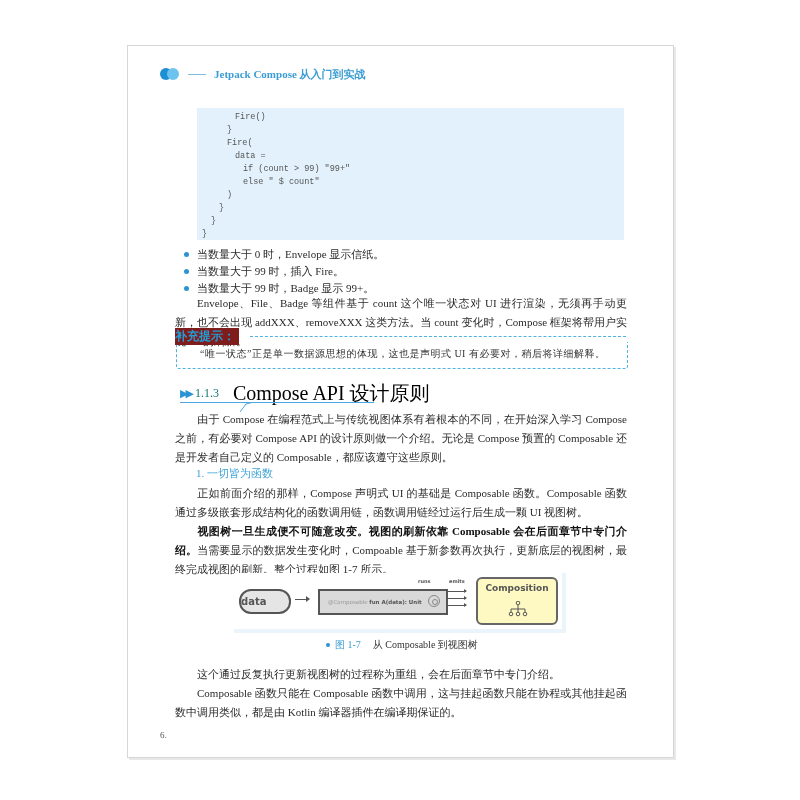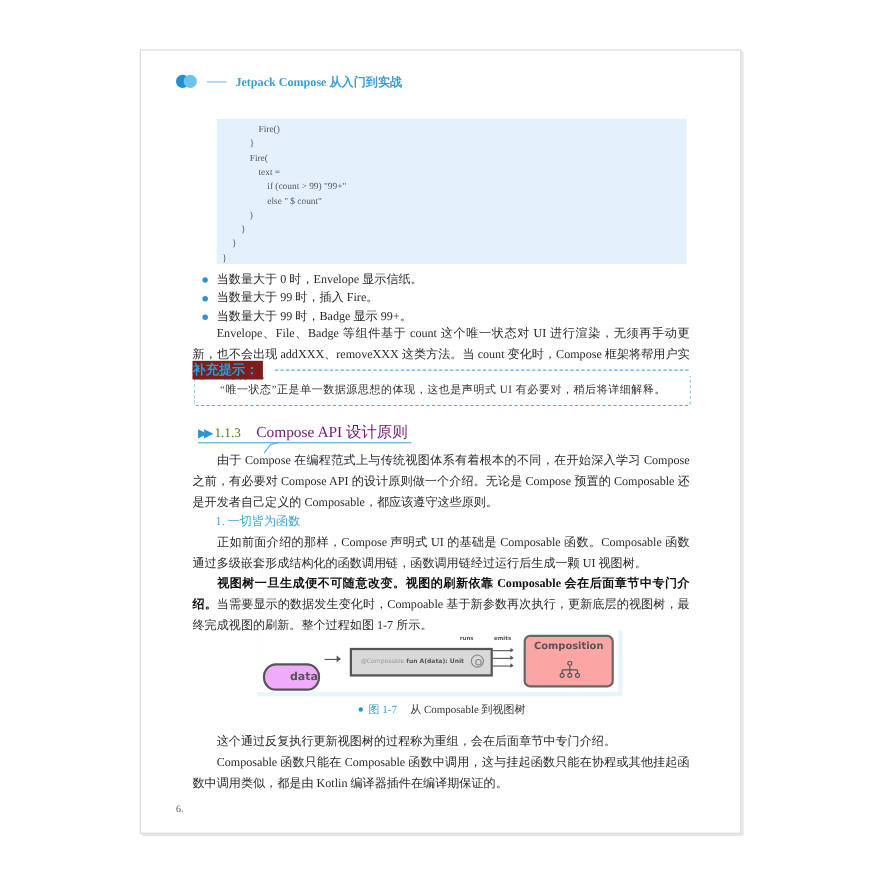--- a/index.html
+++ b/index.html
@@ -8,62 +8,62 @@
     .page { position: absolute; left: 127px; top: 45px; width: 545px; height: 711px;
       border: 1px solid #d6d6d6; box-shadow: 2px 2px 0 #e8e8e8; background: #fff; }
     .running-head { position: absolute; left: 160px; top: 66px; height: 16px; display: flex; align-items: center; }
     .toggle { width: 20px; height: 12px; position: relative; margin-right: 8px; }
     .toggle .c1 { position: absolute; left: 0; top: 0; width: 12px; height: 12px; border-radius: 50%; background: #1f8fd4; }
     .toggle .c2 { position: absolute; left: 7px; top: 0; width: 12px; height: 12px; border-radius: 50%; background: #6cc4ee; }
     .head-rule { width: 18px; height: 1px; background: #7fbde0; margin-right: 8px; }
     .head-title { font-size: 11px; color: #3b9dd3; font-weight: bold; }
 
     .code-block { position: absolute; left: 197px; top: 108px; width: 427px; height: 132px; background: #e2f1fb; }
-    .code-line { position: absolute; font-family: Liberation Serif, serif; font-size: 8.5px; color: #555; white-space: pre; text-align: center; }
+    .code-line { position: absolute; font-family: Liberation Mono, monospace; font-size: 8.5px; color: #555; white-space: pre; text-align: center; }
 
     .bullets { position: absolute; left: 184px; top: 246px; }
     .bullet { font-size: 11px; height: 17px; line-height: 17px; display: flex; align-items: center; }
     .bullet .dot { width: 5px; height: 5px; border-radius: 50%; background: #2b93d1; margin-right: 8px; }
 
     .para { position: absolute; left: 175px; width: 452px; font-size: 11px; line-height: 19px; text-align: justify; }
     .para .indent { display: inline-block; width: 22px; }
     .para b { font-weight: bold; color: #111; }
 
     .tip-box { position: absolute; left: 176px; top: 342px; width: 450px; height: 26px;
       border: 1px dashed #4fb3df; border-top: none; border-radius: 0 0 3px 3px; }
     .tip-label { position: absolute; left: 175px; top: 328px; font-family: "DejaVu Sans", sans-serif; font-size: 12px; font-weight: bold; color: #1f9fd8; background: #7f1d1d; padding-right: 4px; }
     .tip-topline { position: absolute; left: 250px; top: 336px; width: 376px; border-top: 1px dashed #4fb3df; }
     .tip-text { position: absolute; left: 200px; top: 347px; font-size: 10px; color: #333; letter-spacing: 0.5px; }
 
     .section { position: absolute; left: 180px; top: 383px; height: 20px; display: flex; align-items: center; }
     .section .arrows { color: #2a94d4; font-size: 11px; margin-right: 4px; letter-spacing: -3px; }
-    .section .num { color: #4d7c0f; font-size: 12px; margin-right: 14px; }
-    .section .title { font-size: 14px; color: #701a75; }
+    .section .num { color: #0f766e; font-size: 12px; margin-right: 14px; }
+    .section .title { font-size: 20px; color: #000000; }
     .section-rule { position: absolute; left: 180px; top: 402px; width: 194px; height: 1px; background: #4aa8de; }
     .section-tick { position: absolute; left: 240px; top: 402px; width: 14px; height: 10px; }
 
     .subhead { position: absolute; left: 196px; top: 466px; font-size: 11px; color: #3fa3d8; }
 
     .figure-bg { position: absolute; left: 234px; top: 573px; width: 332px; height: 60px; background: #eaf4fb; }
     .figure-inner { position: absolute; left: 234px; top: 573px; width: 328px; height: 56px; background: #fff; }
-    .node-data { position: absolute; left: 239px; top: 603px; width: 48px; height: 21px; border: 2px solid #555; border-radius: 12px; background: #f0abfc;
-      font-family: "DejaVu Sans", sans-serif; font-size: 10px; font-weight: bold; color: #555; text-align: right; line-height: 21px; }
+    .node-data { position: absolute; left: 239px; top: 589px; width: 48px; height: 21px; border: 2px solid #555; border-radius: 12px; background: #e5e5e5;
+      font-family: "DejaVu Sans", sans-serif; font-size: 10px; font-weight: bold; color: #555; text-align: left; line-height: 21px; }
     .arrow1 { position: absolute; left: 295px; top: 599px; width: 14px; height: 1px; background: #555; }
     .arrow1:after { content: ""; position: absolute; right: -1px; top: -3px; border-left: 4px solid #555; border-top: 3px solid transparent; border-bottom: 3px solid transparent; }
     .node-fun { position: absolute; left: 318px; top: 589px; width: 118px; height: 22px; border: 2px solid #555; background: #d9d9d9;
       font-family: "DejaVu Sans", sans-serif; font-size: 5.5px; color: #555; line-height: 22px; padding-left: 8px; box-sizing: content-box; }
     .node-fun .anno { color: #999; }
     .node-fun .sig { font-weight: bold; }
     .gear { position: absolute; right: 6px; top: 4px; width: 12px; height: 12px; border-radius: 50%; border: 1px solid #888; box-sizing: border-box; }
     .gear:after { content: ""; position: absolute; left: 3px; top: 3px; width: 4px; height: 4px; border-radius: 50%; border: 1px solid #888; }
     .lbl-runs { position: absolute; left: 418px; top: 578px; font-family: "DejaVu Sans", sans-serif; font-size: 5px; color: #555; font-weight: bold; }
     .lbl-emits { position: absolute; left: 449px; top: 578px; font-family: "DejaVu Sans", sans-serif; font-size: 5px; color: #555; font-weight: bold; }
     .emit-arrow { position: absolute; left: 448px; width: 18px; height: 1px; background: #555; }
     .emit-arrow:after { content: ""; position: absolute; right: -1px; top: -2px; border-left: 3px solid #555; border-top: 2.5px solid transparent; border-bottom: 2.5px solid transparent; }
-    .node-comp { position: absolute; left: 476px; top: 577px; width: 82px; height: 48px; border: 2px solid #666; border-radius: 6px; background: #fca5a5; box-sizing: border-box;
+    .node-comp { position: absolute; left: 476px; top: 577px; width: 82px; height: 48px; border: 2px solid #666; border-radius: 6px; background: #fef9c3; box-sizing: border-box;
       font-family: "DejaVu Sans", sans-serif; }
     .node-comp .t { position: absolute; left: 0; right: 0; top: 4px; text-align: center; font-size: 9px; font-weight: bold; color: #555; }
     .tree { position: absolute; left: 30px; top: 22px; width: 20px; height: 16px; }
 
     .caption { position: absolute; left: 326px; top: 638px; font-size: 10px; color: #333; display: flex; align-items: center; }
     .caption .dot { width: 4px; height: 4px; border-radius: 50%; background: #2b93d1; margin-right: 5px; }
     .caption .fig { color: #3b9dd3; margin-right: 12px; }
 
     .page-num { position: absolute; left: 160px; top: 730px; font-size: 9px; color: #555; }
   </style>
@@ -78,21 +78,21 @@
       <span class="c2"></span>
     </div>
   <div class="head-rule"></div>
   <span class="head-title">Jetpack Compose 从入门到实战</span>
 </div>
 
 <div class="code-block">
   <div class="code-line" style="left:38px;top:4px">Fire()</div>
   <div class="code-line" style="left:30px;top:17px">}</div>
   <div class="code-line" style="left:30px;top:30px">Fire(</div>
-  <div class="code-line" style="left:38px;top:43px">text =</div>
+  <div class="code-line" style="left:38px;top:43px">data =</div>
   <div class="code-line" style="left:46px;top:56px">if (count &gt; 99) "99+"</div>
   <div class="code-line" style="left:46px;top:69px">else " $ count"</div>
   <div class="code-line" style="left:30px;top:82px">)</div>
   <div class="code-line" style="left:22px;top:95px">}</div>
   <div class="code-line" style="left:14px;top:108px">}</div>
   <div class="code-line" style="left:5px;top:121px">}</div>
 </div>
 
 <div class="bullets">
   <div class="bullet">

